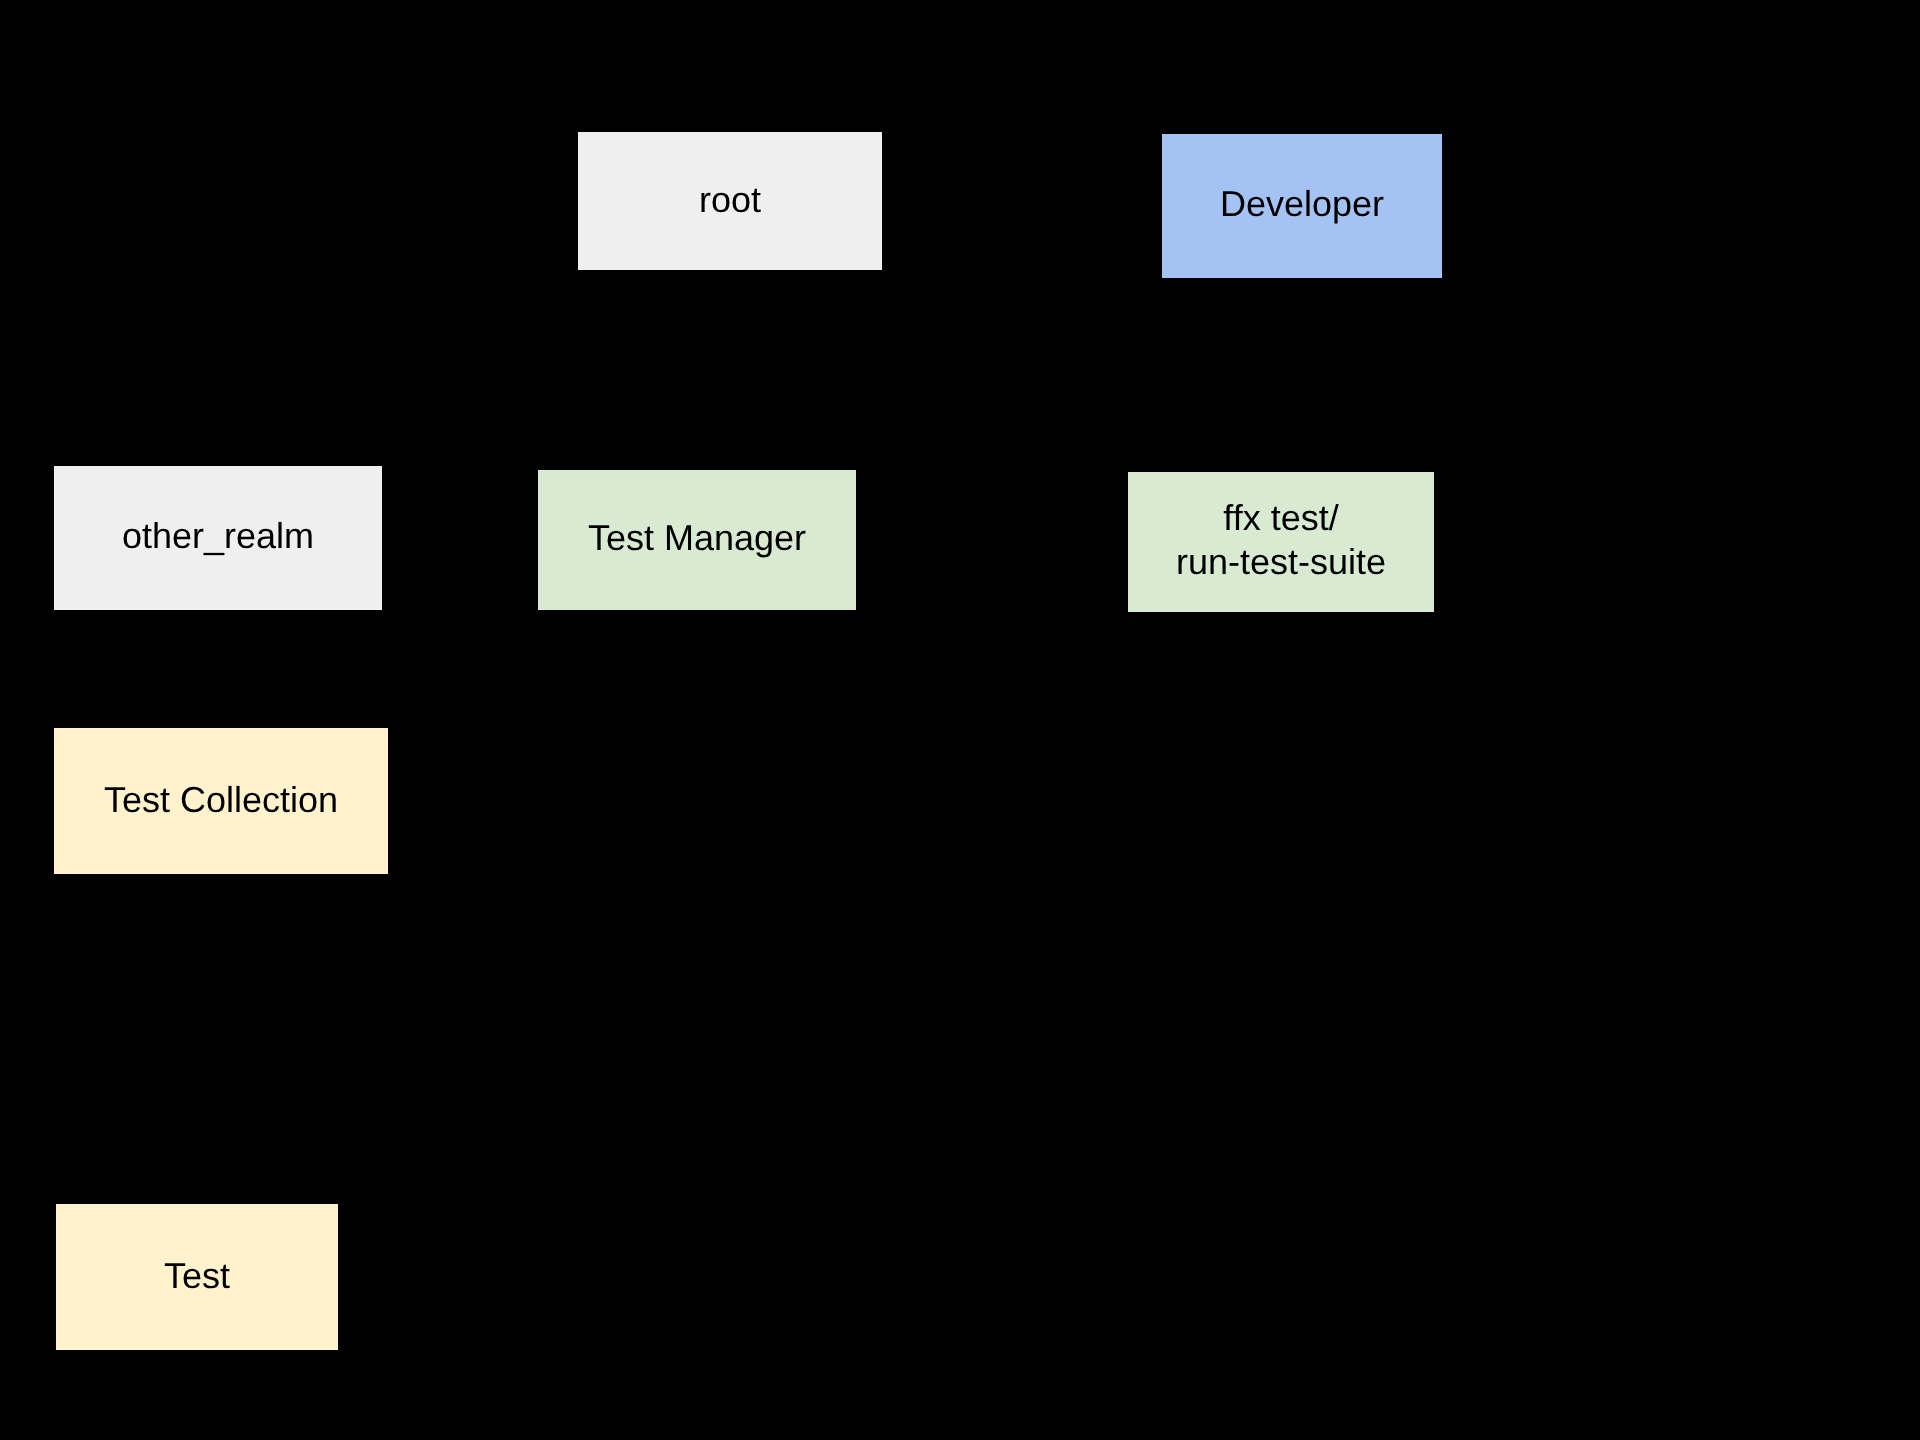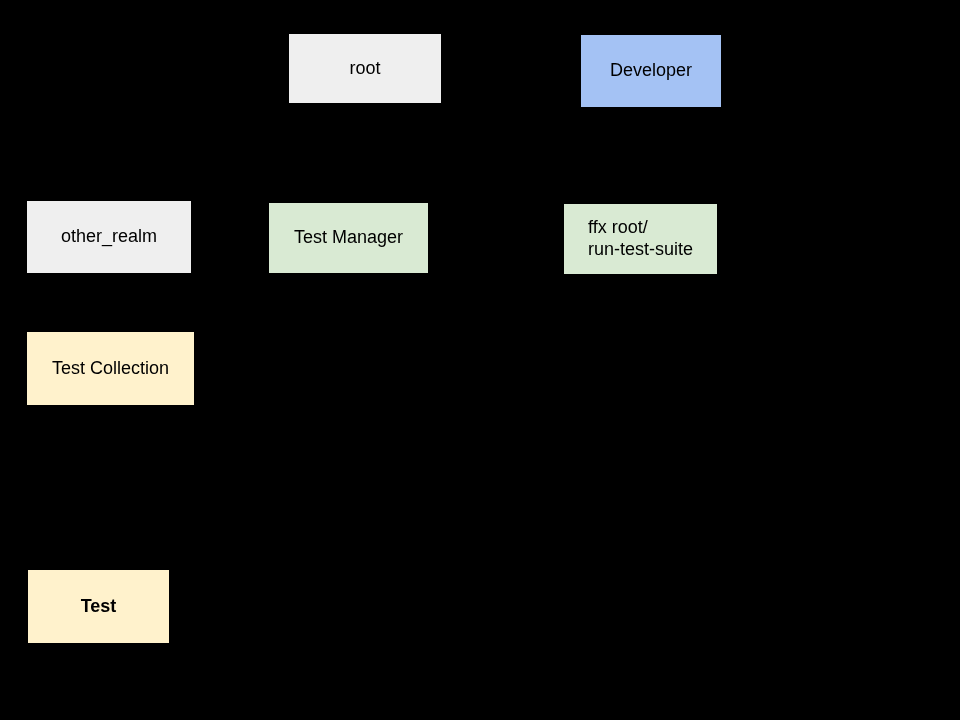--- a/index.html
+++ b/index.html
@@ -16,37 +16,38 @@
     position: relative;
     width: 960px;
     height: 720px;
     background: #000000;
   }
   .node {
     position: absolute;
     display: flex;
     align-items: center;
     justify-content: center;
-    text-align: left;
+    text-align: center;
     box-sizing: border-box;
+    margin-top: 32px;
   }
   .node .label {
     font-size: 18px;
     line-height: 1.2;
     color: #000000;
     white-space: pre-line;
   }
   
   #n-root            { left: 289px; top: 34px;  width: 152px; height: 69px; }
   #n-developer       { left: 581px; top: 35px;  width: 140px; height: 72px; }
   #n-other-realm     { left: 27px;  top: 201px; width: 164px; height: 72px; }
   #n-test-manager    { left: 269px; top: 203px; width: 159px; height: 70px; }
   #n-ffx-test        { left: 564px; top: 204px; width: 153px; height: 70px; }
   #n-test-collection { left: 27px;  top: 332px; width: 167px; height: 73px; }
-  #n-test            { left: 28px;  top: 570px; width: 141px; height: 73px; font-weight: bold; }
+  #n-test            { left: 28px;  top: 570px; width: 141px; height: 73px; }
 </style>
 </head>
 <body>
 
 <div class="canvas" style="background-color: rgb(0, 0, 0);">
 
   <div class="node" id="n-root" style="background-color: rgb(239, 239, 239);">
     <span class="label">root</span>
   </div>
 
@@ -56,21 +57,21 @@
 
   <div class="node" id="n-other-realm" style="background-color: rgb(239, 239, 239);">
     <span class="label">other_realm</span>
   </div>
 
   <div class="node" id="n-test-manager" style="background-color: rgb(217, 234, 211);">
     <span class="label">Test Manager</span>
   </div>
 
   <div class="node" id="n-ffx-test" style="background-color: rgb(217, 234, 211);">
-    <span class="label">ffx root/
+    <span class="label">ffx test/
 run-test-suite</span>
   </div>
 
   <div class="node" id="n-test-collection" style="background-color: rgb(255, 242, 204);">
     <span class="label">Test Collection</span>
   </div>
 
   <div class="node" id="n-test" style="background-color: rgb(255, 242, 204);">
     <span class="label">Test</span>
   </div>

